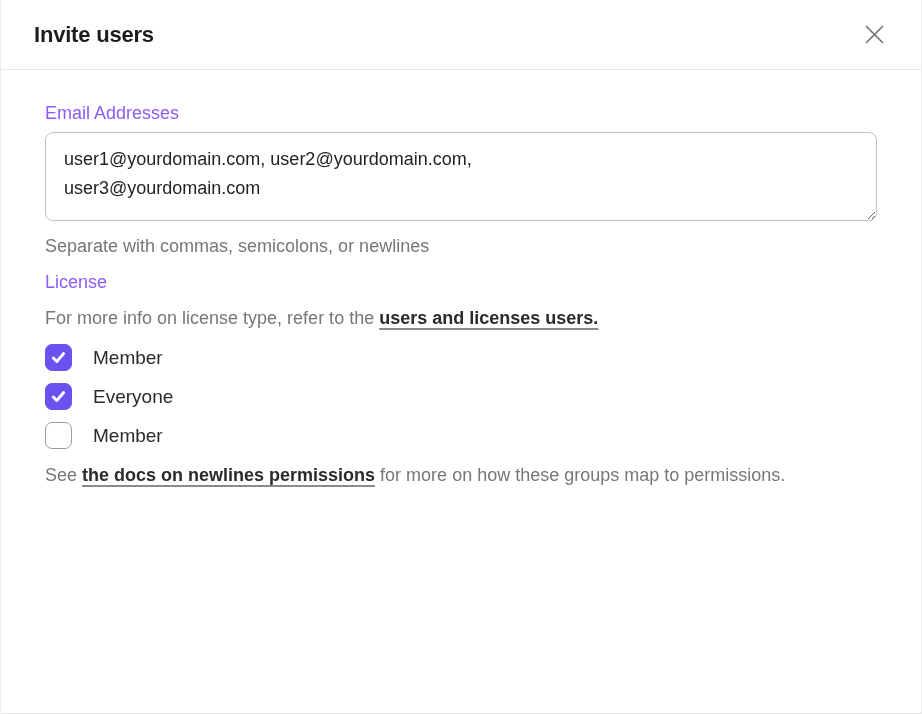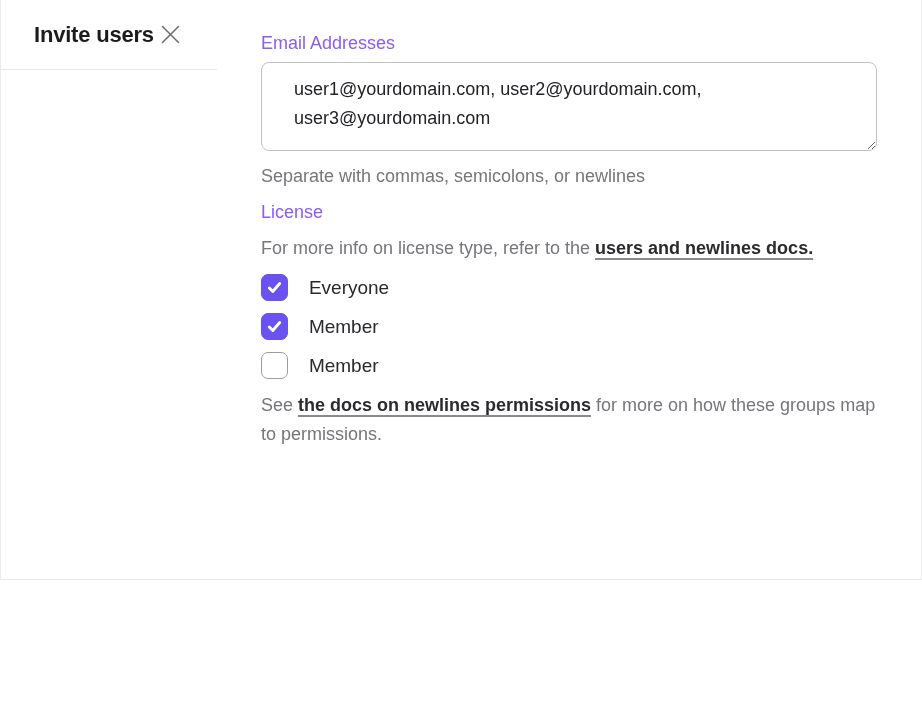--- a/index.html
+++ b/index.html
@@ -11,27 +11,27 @@
   }
   * { box-sizing: border-box; }
   html, body { margin: 0; padding: 0; background: #fff; }
   body {
     font-family: "Liberation Sans", sans-serif;
     color: var(--text-primary);
     -webkit-font-smoothing: antialiased;
   }
   .modal {
     width: 922px;
-    height: 580px;
+    height: 714px;
     background: #fff;
     border-left: 1px solid #ececee;
     border-right: 1px solid #ececee;
     border-bottom: 1px solid var(--divider);
     display: flex;
-    flex-direction: row;
+    flex-direction: column;
     overflow: hidden;
   }
   .modal-header {
     flex: none;
     height: 70px;
     display: flex;
     align-items: center;
     justify-content: space-between;
     padding: 0 30px 0 33px;
     border-bottom: 1px solid var(--divider);
@@ -65,21 +65,21 @@
     color: #8b5cf6;
     line-height: 21px;
     margin-bottom: 8px;
   }
   .email-input {
     display: block;
     width: 100%;
     height: 89px;
     border: 1px solid var(--border-input);
     border-radius: 8px;
-    padding: 12px 32px;
+    padding: 12px 18px;
     font-family: "Liberation Sans", sans-serif;
     font-size: 18px;
     line-height: 29px;
     color: #232327;
     resize: both;
     outline: none;
     background: #fff;
   }
   .helper {
     font-size: 18px;
@@ -173,44 +173,44 @@
 
     <div>
       <div class="field-label">Email Addresses</div>
       <textarea class="email-input" spellcheck="false" style="">user1@yourdomain.com, user2@yourdomain.com,
 user3@yourdomain.com</textarea>
       <div class="helper">Separate with commas, semicolons, or newlines</div>
     </div>
 
     <div class="section">
       <div class="field-label">License</div>
-      <div class="helper"><span>For more info on license type, refer to the </span><a class="inline-link">users and newlines docs.</a></div>
+      <div class="helper"><span>For more info on license type, refer to the </span><a class="inline-link">users and licenses users.</a></div>
     </div>
 
     <div class="section">
+
+      <div class="check-row">
+        <span class="checkbox checked" role="checkbox">
+          <svg class="tick" width="17" height="17" viewBox="0 0 18 18" fill="none">
+            <path d="M3.5 9.5 L7.2 13.2 L14.5 4.8" stroke="#ffffff" stroke-width="3" stroke-linecap="round" stroke-linejoin="round"></path>
+          </svg>
+        </span>
+        <span class="check-label">Member</span>
+      </div>
 
       <div class="check-row">
         <span class="checkbox checked" role="checkbox">
           <svg class="tick" width="17" height="17" viewBox="0 0 18 18" fill="none">
             <path d="M3.5 9.5 L7.2 13.2 L14.5 4.8" stroke="#ffffff" stroke-width="3" stroke-linecap="round" stroke-linejoin="round"></path>
           </svg>
         </span>
         <span class="check-label">Everyone</span>
       </div>
 
       <div class="check-row">
-        <span class="checkbox checked" role="checkbox">
-          <svg class="tick" width="17" height="17" viewBox="0 0 18 18" fill="none">
-            <path d="M3.5 9.5 L7.2 13.2 L14.5 4.8" stroke="#ffffff" stroke-width="3" stroke-linecap="round" stroke-linejoin="round"></path>
-          </svg>
-        </span>
-        <span class="check-label">Member</span>
-      </div>
-
-      <div class="check-row">
         <span class="checkbox" role="checkbox">
           
         </span>
         <span class="check-label">Member</span>
       </div>
 
       <div class="note"><span>See </span><a class="inline-link">the docs on newlines permissions</a><span> for more on how these groups map to permissions.</span></div>
     </div>
 
   </div>

